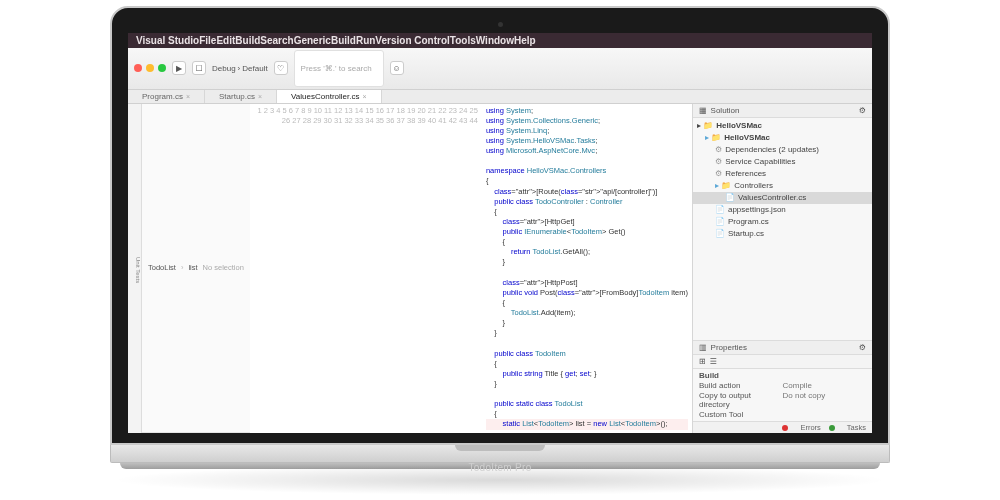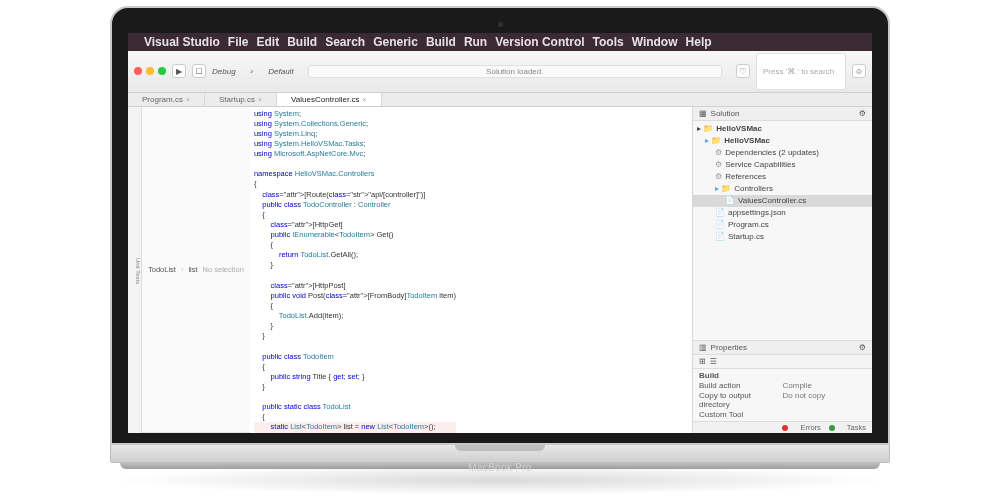--- a/index.html
+++ b/index.html
@@ -10,31 +10,31 @@
 .screen-bezel { background: #1a1a1a; border-radius: 18px 18px 0 0; padding: 14px 16px 10px 16px; border: 2px solid #c9c9c9; }
 .camera { width: 5px; height: 5px; background: #333; border-radius: 50%; margin: 0 auto 6px auto; }
 .screen { background: #fff; width: 100%; height: 400px; font-size: 8px; color: #333; overflow: hidden; display: flex; flex-direction: column; }
 .base { height: 18px; background: linear-gradient(#e8e8e8,#cfcfcf); border-radius: 0 0 2px 2px; position: relative; border: 1px solid #bcbcbc; border-top: none; }
 .base::before { content:""; position:absolute; top:0; left:50%; transform:translateX(-50%); width:90px; height:6px; background:#bdbdbd; border-radius:0 0 8px 8px; }
 .foot { height: 6px; background: linear-gradient(#bfbfbf,#9e9e9e); margin: 0 10px; border-radius: 0 0 6px 6px; }
 .brand { position:absolute; bottom:22px; left:50%; transform:translateX(-50%); color:#cfcfcf; font-size:10px; letter-spacing:0.3px; }
 .shadow { height: 30px; background: radial-gradient(ellipse at center, rgba(0,0,0,0.15), transparent 70%); margin-top:-4px; }
 
 
-.menubar { background:#3a2a33; color:#e9e2e5; display:flex; align-items:center; gap:8px; padding:2px 8px; font-size:12px; }
+.menubar { background:#3a2a33; color:#e9e2e5; display:flex; align-items:center; padding:2px 8px; font-size:10px; }
 .menubar span { cursor:default;font-weight:bold; }
 .apple { font-size:9px; }
 
 
 .titlebar { background:linear-gradient(#f7f7f7,#e9e9e9); border-bottom:1px solid #d0d0d0; display:flex; align-items:center; padding:2px 6px; gap:6px; }
 .traffic { display:flex; gap:4px; }
 .tl { width:8px; height:8px; border-radius:50%; }
 .red{background:#ff5f57}.yellow{background:#febc2e}.green{background:#28c840}
 .tb-btn { width:14px; height:14px; border:1px solid #ccc; border-radius:3px; display:flex; align-items:center; justify-content:center; background:#fff; font-size:8px; color:#555; }
-.config { display:flex; align-items:center; gap:15px; color:#555;font-style:italic; }
+.config { display:flex; align-items:center; gap:2px; color:#555; }
 .status { flex:1; text-align:center; color:#888; border:1px solid #e0e0e0; border-radius:3px; padding:1px 0; margin:0 8px; background:#fafafa; }
 .search { color:#aaa; border:1px solid #e0e0e0; border-radius:3px; padding:13px 6px; background:#fff; min-width:90px; }
 
 
 .tabs { display:flex; background:#ececec; border-bottom:1px solid #d0d0d0; font-size:8px; }
 .tab { padding:2px 14px; border-right:1px solid #d7d7d7; color:#666; background:#ececec; display:flex; align-items:center; gap:3px; }
 .tab.active { background:#fff; color:#222; }
 .tab .x { color:#aaa; font-size:7px; }
 
 
@@ -94,21 +94,20 @@
           <div class="tl yellow"></div>
           <div class="tl green"></div>
         </div>
         <div class="tb-btn">▶</div>
         <div class="tb-btn">☐</div>
         <div class="config">
           <span>Debug</span>
           <span class="sep">›</span>
           <span>Default</span>
         </div>
-        <div class="status">Solution loaded.</div>
         <div class="tb-btn">♡</div>
         <div class="search">Press '⌘.' to search</div>
         <div class="tb-btn">☺</div>
       </div>
 
       <div class="tabs">
         <div class="tab">
             <span>Program.cs</span>
             <span class="x">×</span>
           </div>
@@ -131,20 +130,65 @@
         </div>
 
         <div class="editor-col">
           <div class="crumb">
             <span>TodoList</span>
             <span class="sep">›</span>
             <span>list</span>
             <span style="margin-left:auto;color:#aaa">No selection</span>
           </div>
           <div class="editor">
+            <div class="gutter" id="gutter">1
+2
+3
+4
+5
+6
+7
+8
+9
+10
+11
+12
+13
+14
+15
+16
+17
+18
+19
+20
+21
+22
+23
+24
+25
+26
+27
+28
+29
+30
+31
+32
+33
+34
+35
+36
+37
+38
+39
+40
+41
+42
+43
+44
+</div>
             <div class="code" id="code"><span class="kw">using</span> <span class="type">System</span>;
 <span class="kw">using</span> <span class="type">System</span>.<span class="type">Collections</span>.<span class="type">Generic</span>;
 <span class="kw">using</span> <span class="type">System</span>.<span class="type">Linq</span>;
 <span class="kw">using</span> <span class="type">System</span>.<span class="type">HelloVSMac</span>.<span class="type">Tasks</span>;
 <span class="kw">using</span> <span class="type">Microsoft</span>.<span class="type">AspNetCore</span>.<span class="type">Mvc</span>;
 
 <span class="kw">namespace</span> <span class="type">HelloVSMac</span>.<span class="type">Controllers</span>
 {
     <span <span="" class="kw">class</span>="attr"&gt;[Route(<span <span="" class="kw">class</span>="str"&gt;"api/[controller]")]
     <span class="kw">public</span> <span class="kw">class</span> <span class="type">TodoController</span> : <span class="type">Controller</span>
@@ -232,15 +276,15 @@
               <span class="task"><span>Tasks</span></span>
             </div>
           </div>
         </div>
 
       </div>
     </div>
   </div>
   <div class="base"></div>
   <div class="foot"></div>
-  <div class="brand">MacBook Pro</div>
+  <div class="brand">TodoItem Pro</div>
   <div class="shadow"></div>
 </div>
 
 </body></html>

